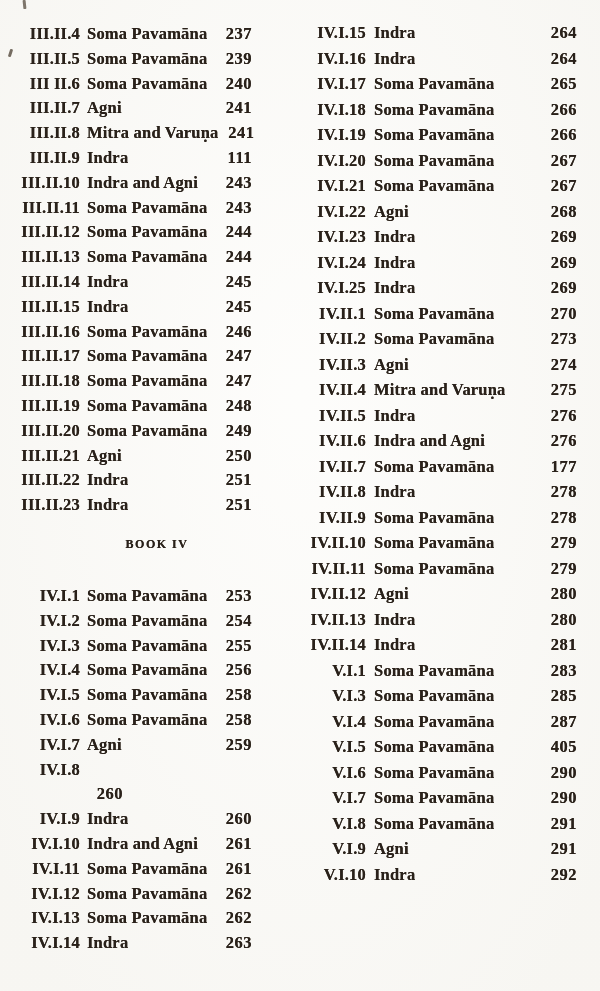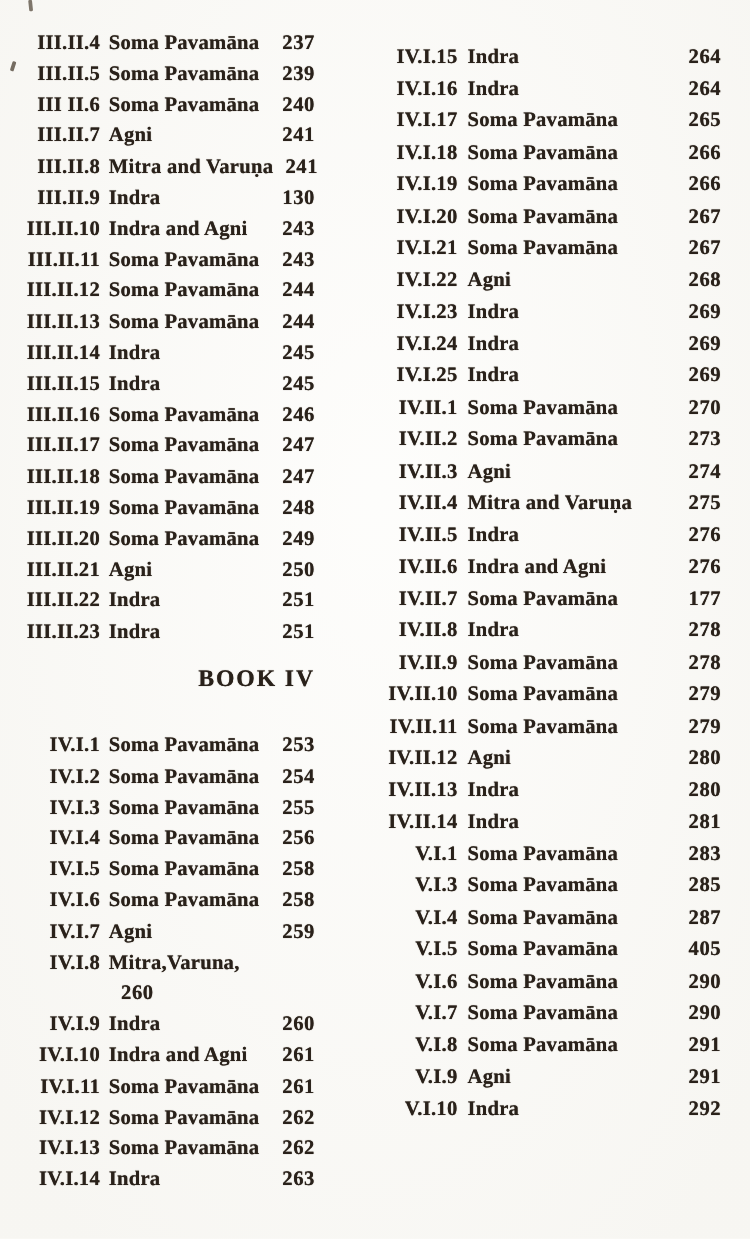--- a/index.html
+++ b/index.html
@@ -19,21 +19,21 @@
     color: #29211a;
   }
   .toc-column {
     position: absolute;
     font-size: 16.5px;
     font-weight: 700;
     letter-spacing: 0.2px;
     text-shadow: 0 0 0.6px rgba(46,34,22,0.85);
   }
   .col-left  { left: 14px;  top: 22px; width: 238px; }
-  .col-right { left: 306px; top: 20px; width: 271px; margin-top: 12px; }
+  .col-right { left: 306px; top: 20px; width: 271px; }
 
   .row {
     display: flex;
     align-items: baseline;
     white-space: nowrap;
   }
   .col-left  .row { height: 24.8px; line-height: 24.8px; align-items: center; }
   .col-right .row { height: 25.5px; line-height: 25.5px; }
 
   .entry-id {
@@ -48,22 +48,22 @@
   .entry-name.indent2 { }
 
   .entry-page {
     flex: 0 0 auto;
     width: 36px;
     text-align: right;
     letter-spacing: 0.5px;
   }
 
   .book-heading {
-    text-align: right;
-    font-size: 19px;
+    text-align: center;
+    font-size: 12px;
     font-weight: 700;
     letter-spacing: 1.5px;
     line-height: 24px;
     text-shadow: 0 0 0.6px rgba(46,34,22,0.9);
   }
   .col-left  .book-heading { margin: 14px 0 28px; padding-left: 48px; }
   .col-right .book-heading { margin: 12px 0 17px; }
 
   
   .speck {
@@ -102,21 +102,21 @@
         <span class="entry-page">241</span>
       </div>
       <div class="row">
         <span class="entry-id">III.II.8</span>
         <span class="entry-name">Mitra and Varuṇa</span>
         <span class="entry-page">241</span>
       </div>
       <div class="row">
         <span class="entry-id">III.II.9</span>
         <span class="entry-name">Indra</span>
-        <span class="entry-page">130</span>
+        <span class="entry-page">111</span>
       </div>
       <div class="row">
         <span class="entry-id">III.II.10</span>
         <span class="entry-name">Indra and Agni</span>
         <span class="entry-page">243</span>
       </div>
       <div class="row">
         <span class="entry-id">III.II.11</span>
         <span class="entry-name">Soma Pavamāna</span>
         <span class="entry-page">243</span>
@@ -212,21 +212,20 @@
         <span class="entry-name">Soma Pavamāna</span>
         <span class="entry-page">258</span>
       </div>
       <div class="row">
         <span class="entry-id">IV.I.7</span>
         <span class="entry-name">Agni</span>
         <span class="entry-page">259</span>
       </div>
       <div class="row">
         <span class="entry-id">IV.I.8</span>
-        <span class="entry-name">Mitra,Varuna,</span>
       </div>
       <div class="row">
         <span class="entry-id"></span>
         <span class="entry-page">260</span>
       </div>
       <div class="row">
         <span class="entry-id">IV.I.9</span>
         <span class="entry-name">Indra</span>
         <span class="entry-page">260</span>
       </div>

